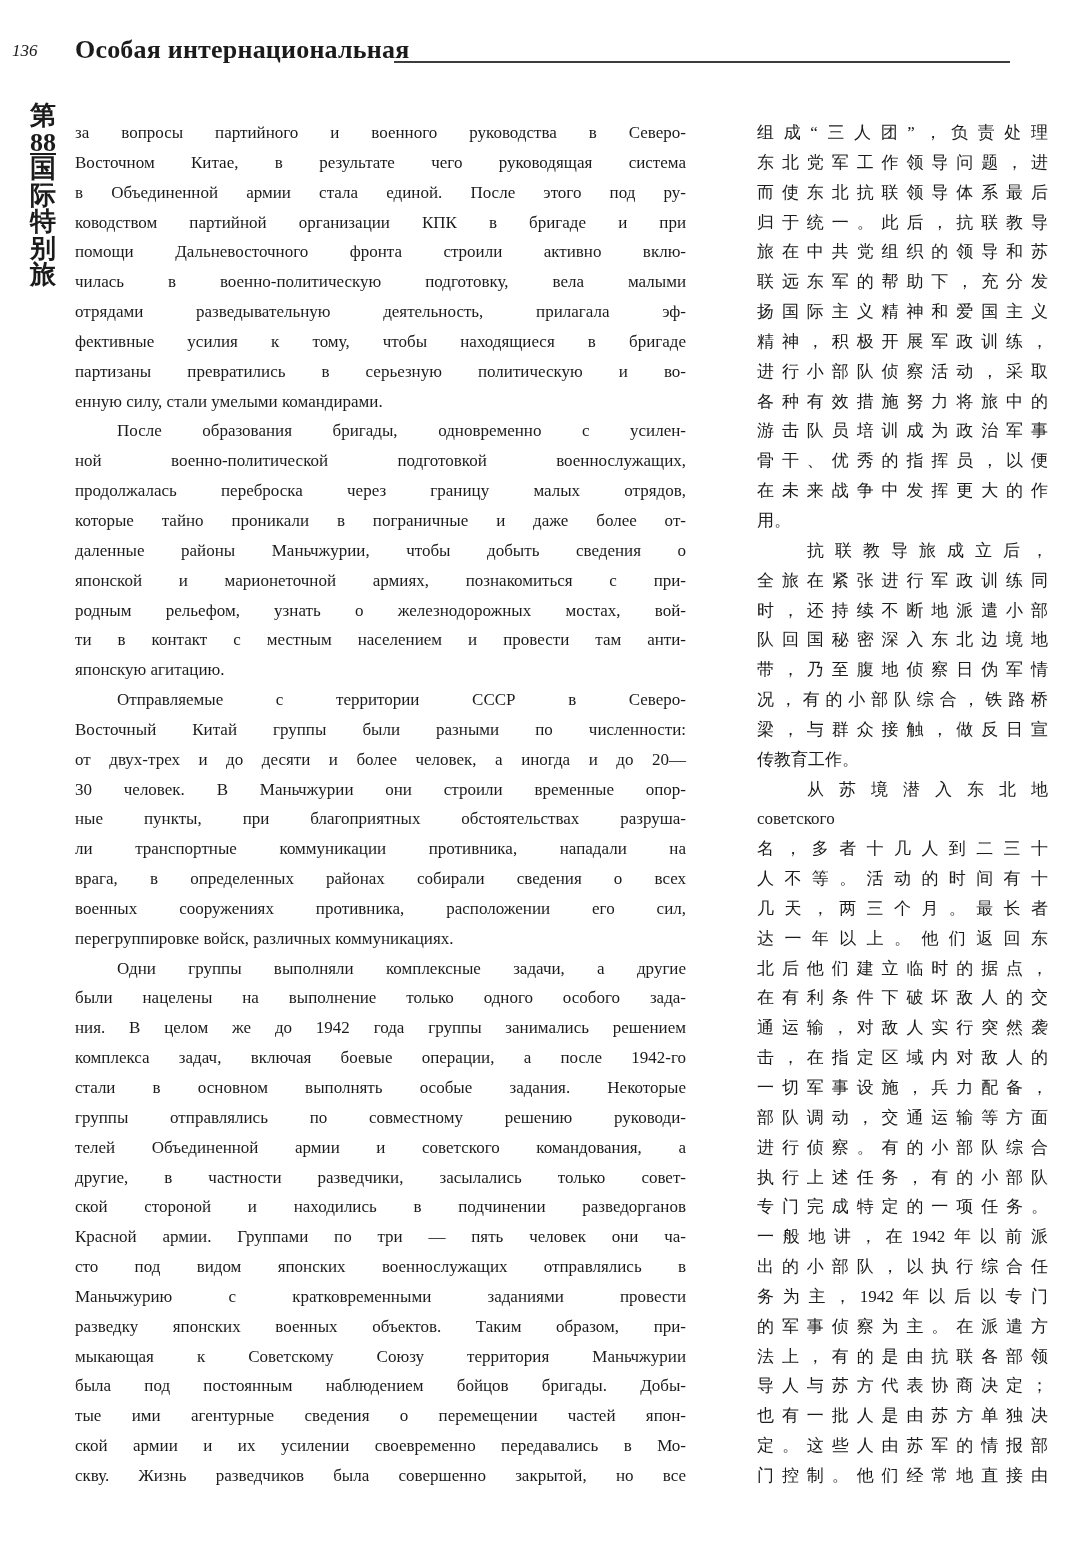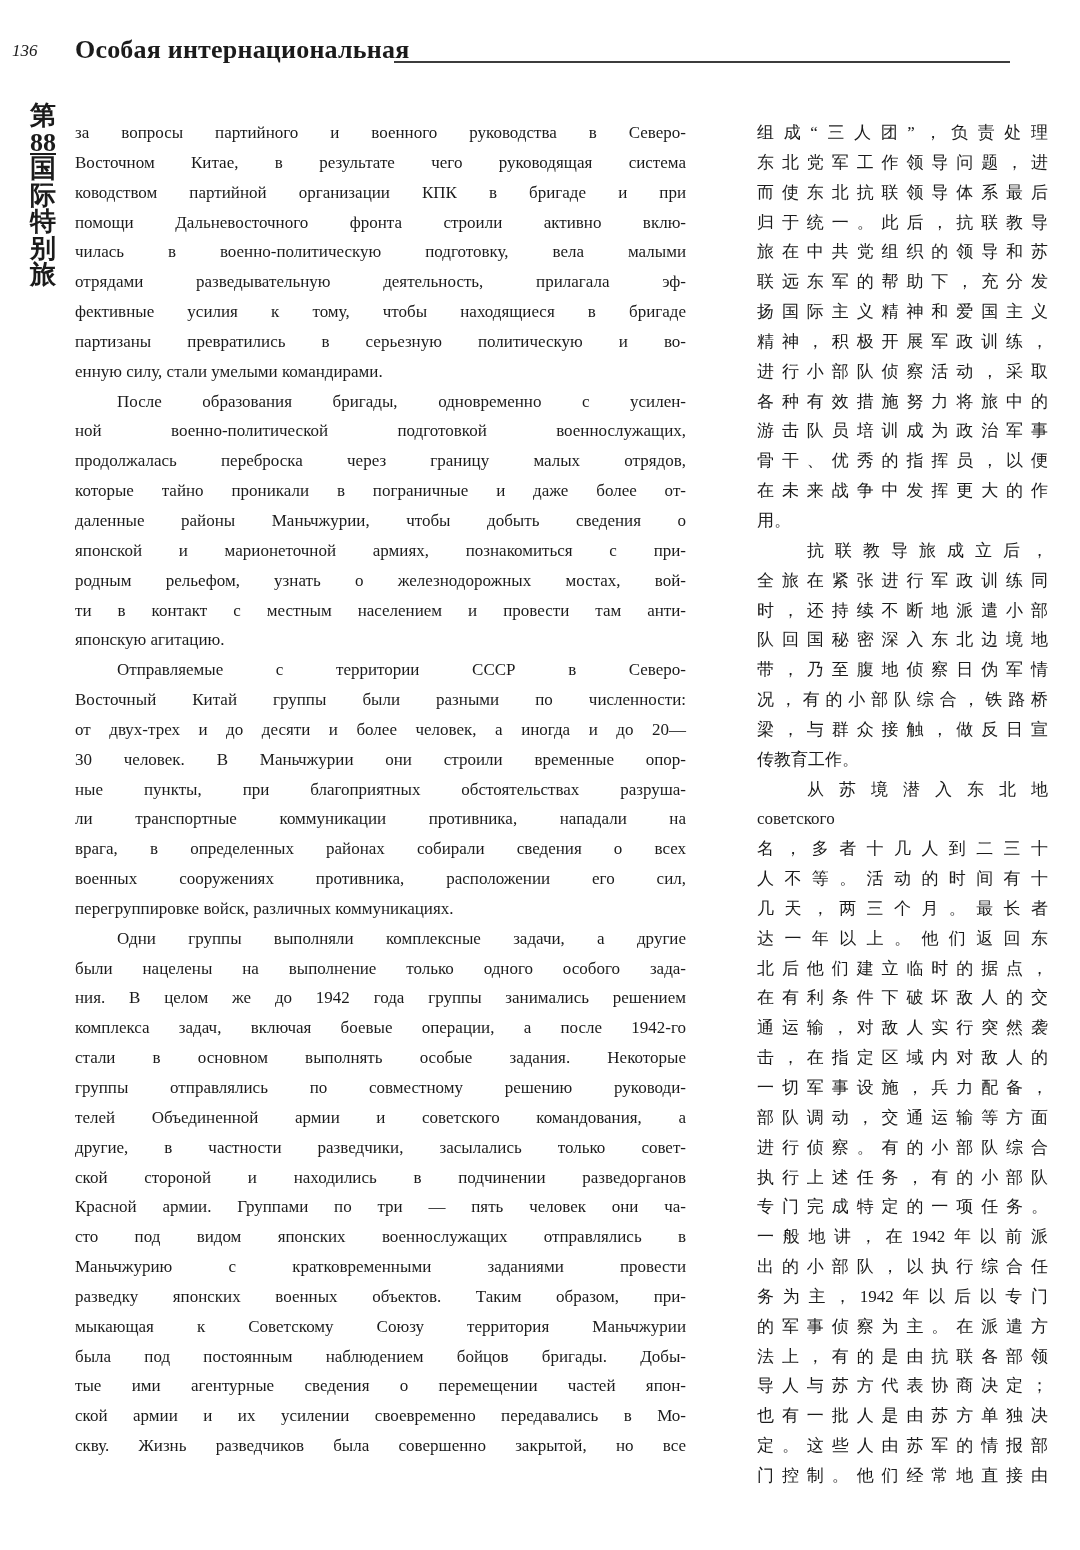--- a/index.html
+++ b/index.html
@@ -65,20 +65,21 @@
       <span class="seg">国</span>
       <span class="seg">际</span>
       <span class="seg">特</span>
       <span class="seg">别</span>
       <span class="seg">旅</span>
     </div>
 
   <div class="col col-russian" id="ru-col">
       <div class="line">за вопросы партийного и военного руководства в Северо-</div>
       <div class="line">Восточном Китае, в результате чего руководящая система</div>
+      <div class="line">в Объединенной армии стала единой. После этого под ру-</div>
       <div class="line">ководством партийной организации КПК в бригаде и при</div>
       <div class="line">помощи Дальневосточного фронта строили активно вклю-</div>
       <div class="line">чилась в военно-политическую подготовку, вела малыми</div>
       <div class="line">отрядами разведывательную деятельность, прилагала эф-</div>
       <div class="line">фективные усилия к тому, чтобы находящиеся в бригаде</div>
       <div class="line">партизаны превратились в серьезную политическую и во-</div>
       <div class="line flush">енную силу, стали умелыми командирами.</div>
       <div class="line indent">После образования бригады, одновременно с усилен-</div>
       <div class="line">ной военно-политической подготовкой военнослужащих,</div>
       <div class="line">продолжалась переброска через границу малых отрядов,</div>

